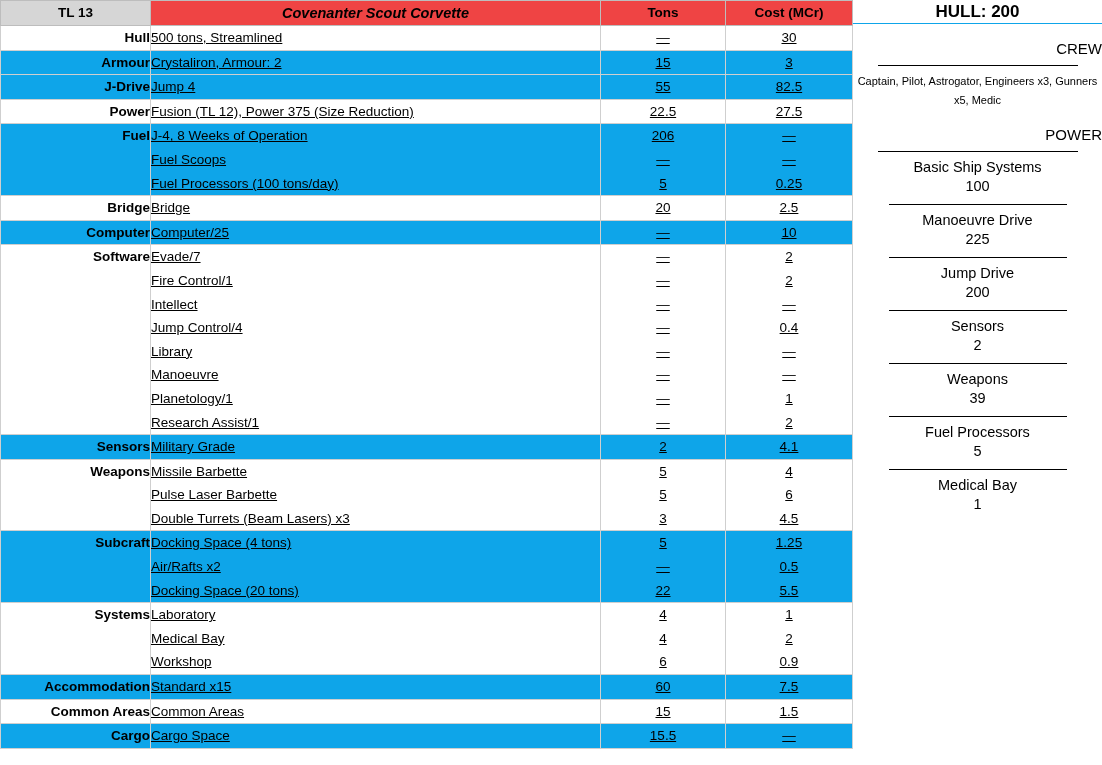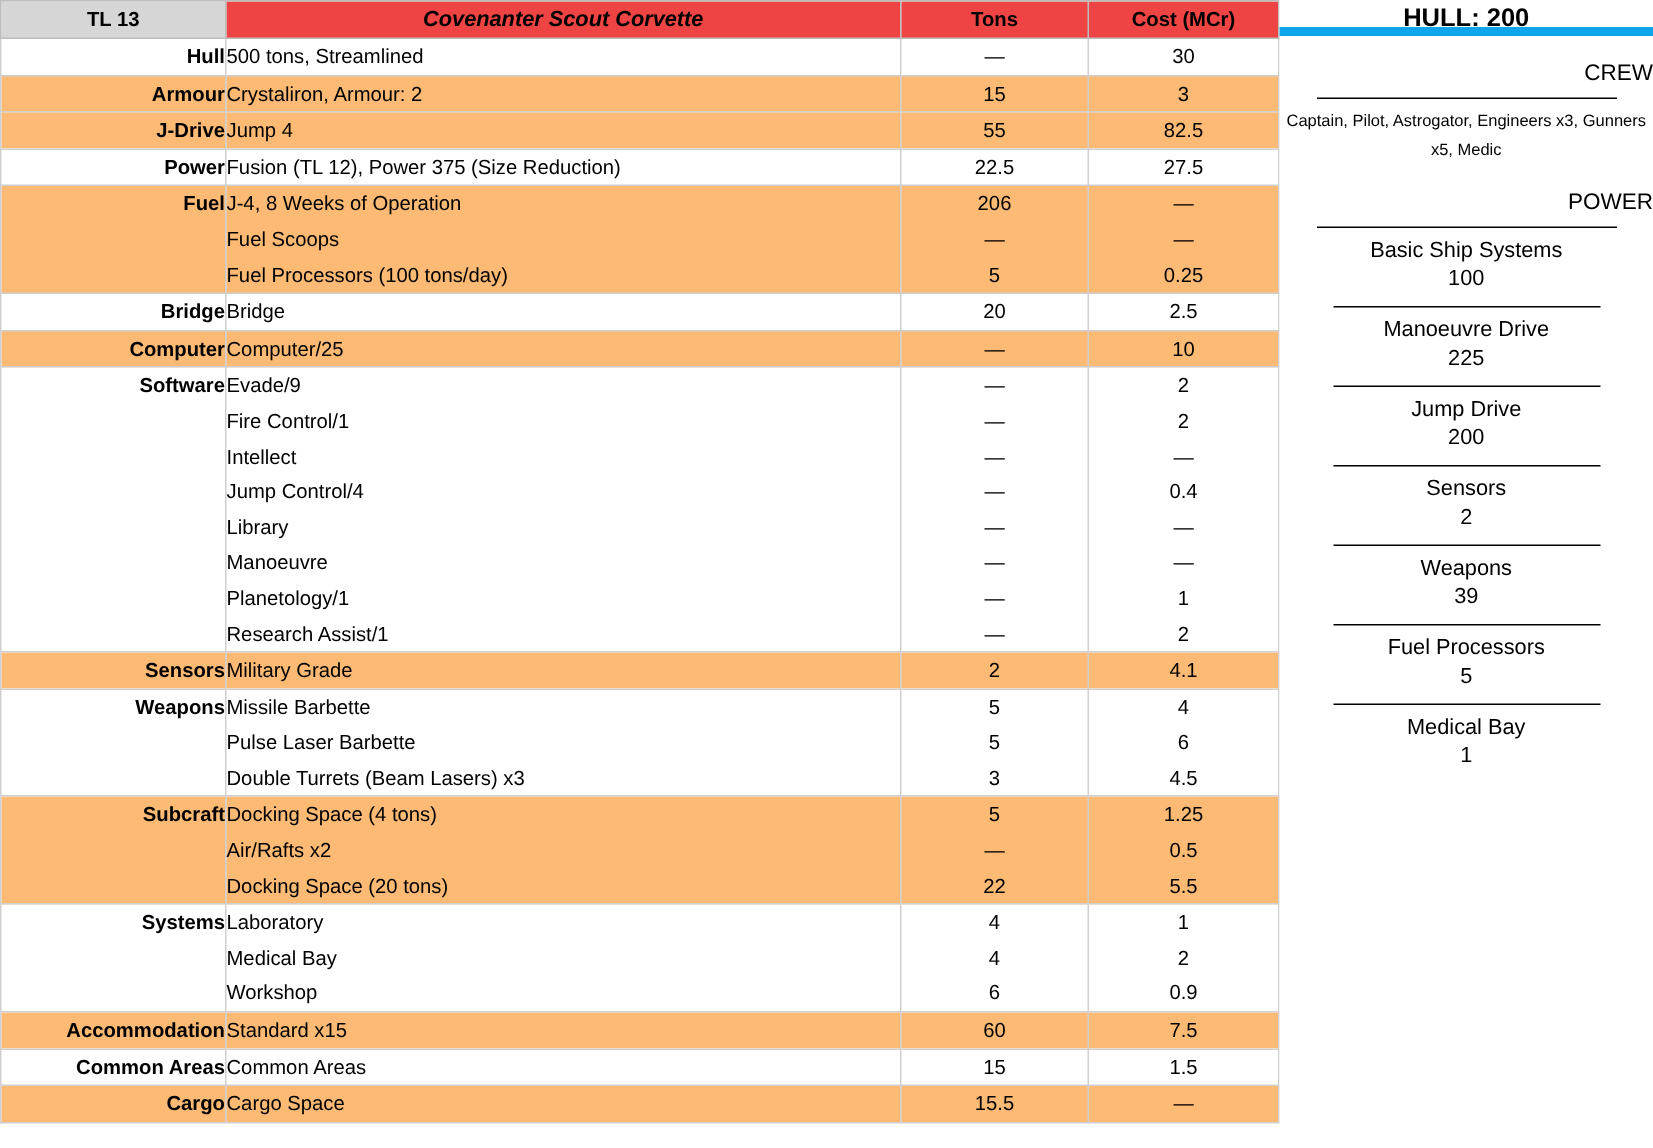--- a/index.html
+++ b/index.html
@@ -67,44 +67,44 @@
   }
   .cell-desc {
     text-align: left;
     padding-left: 6px;
     white-space: nowrap;
   }
   .cell-num {
     text-align: center;
   }
   .row-white  > td { background: #ffffff; margin-left: 44px; }
-  .row-shade  > td { background: #fdba74; }
-
-  .stack { display: block; }
+  .row-shade  > td { background: #0ea5e9; }
+
+  .stack { display: block; text-decoration: underline; }
   .stack .ln { display: block; height: 23.6px; line-height: 23.6px; }
 
   
   .side-panel {
     width: 250px;
     height: 765px;
     background: #ffffff;
     box-sizing: border-box;
     display: flex;
     flex-direction: column;
     align-items: center;
     font-size: 14px;
   }
   .hull-banner {
     width: 100%;
     text-align: center;
     font-weight: bold;
     font-size: 17px;
     line-height: 24px;
     height: 24px;
-    border-bottom: 6px solid #0ea5e9;
+    border-bottom: 1px solid #0ea5e9;
     box-sizing: border-box;
     background: #ffffff;
   }
   .panel-section {
     width: 100%;
     box-sizing: border-box;
     text-align: center;
   }
   .panel-heading {
     font-size: 15px;
@@ -291,21 +291,21 @@
           <td class="cell-num">
             <span class="stack">
               <span class="ln">10</span>
             </span>
           </td>
         </tr>
         <tr class="row-white">
           <td class="cell-label">Software</td>
           <td class="cell-desc">
             <span class="stack">
-              <span class="ln">Evade/9</span>
+              <span class="ln">Evade/7</span>
               <span class="ln">Fire Control/1</span>
               <span class="ln">Intellect</span>
               <span class="ln">Jump Control/4</span>
               <span class="ln">Library</span>
               <span class="ln">Manoeuvre</span>
               <span class="ln">Planetology/1</span>
               <span class="ln">Research Assist/1</span>
             </span>
           </td>
           <td class="cell-num">

